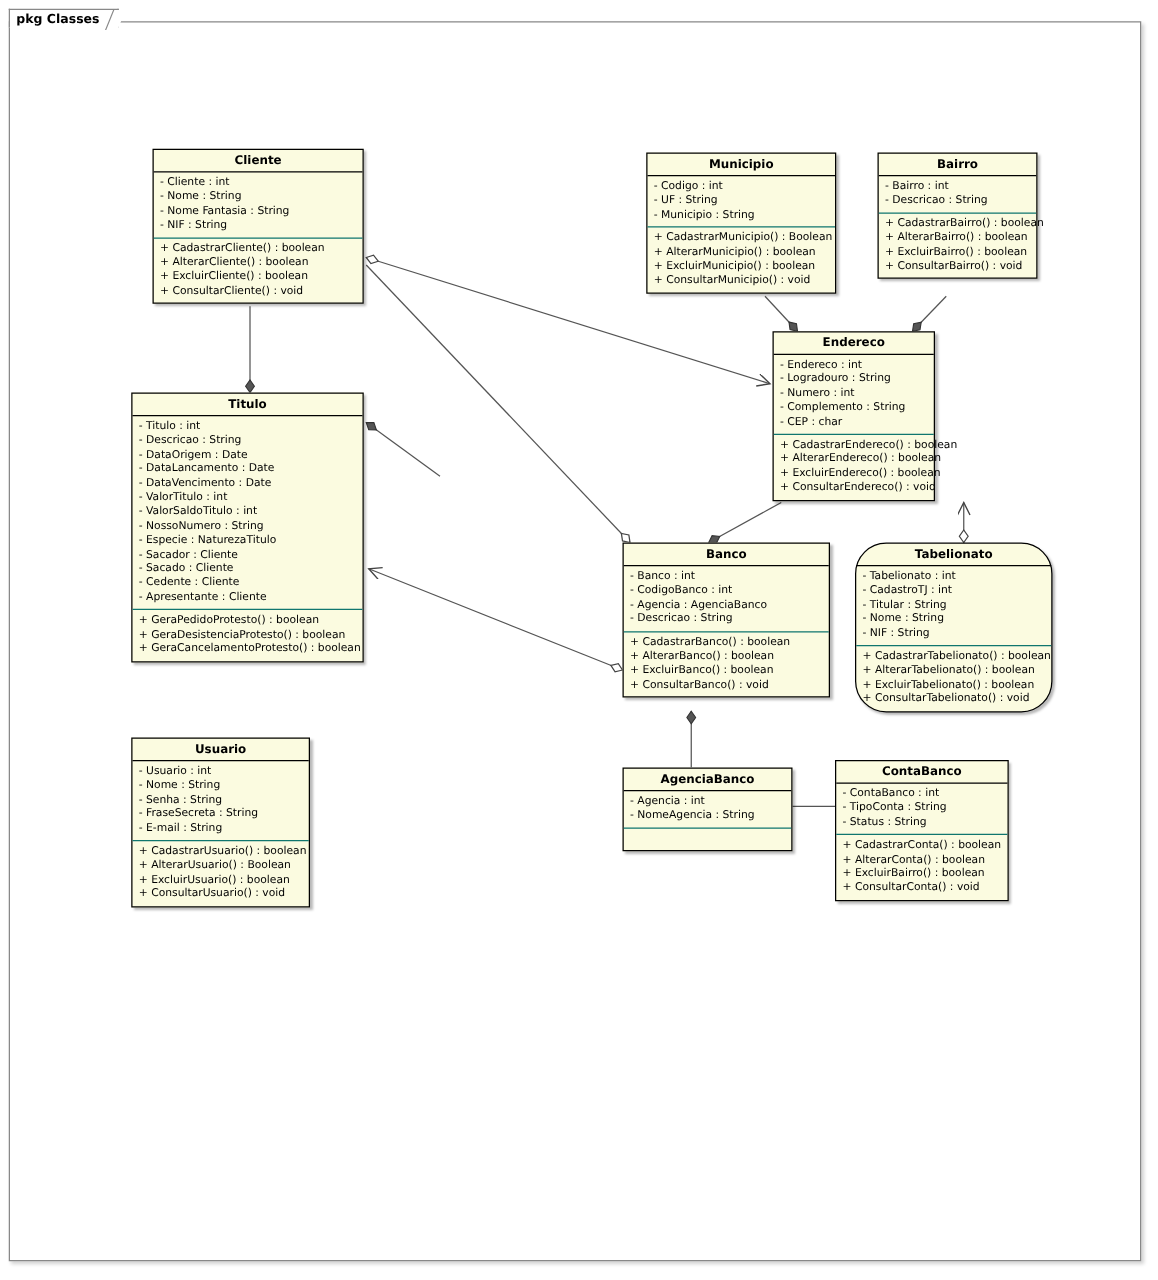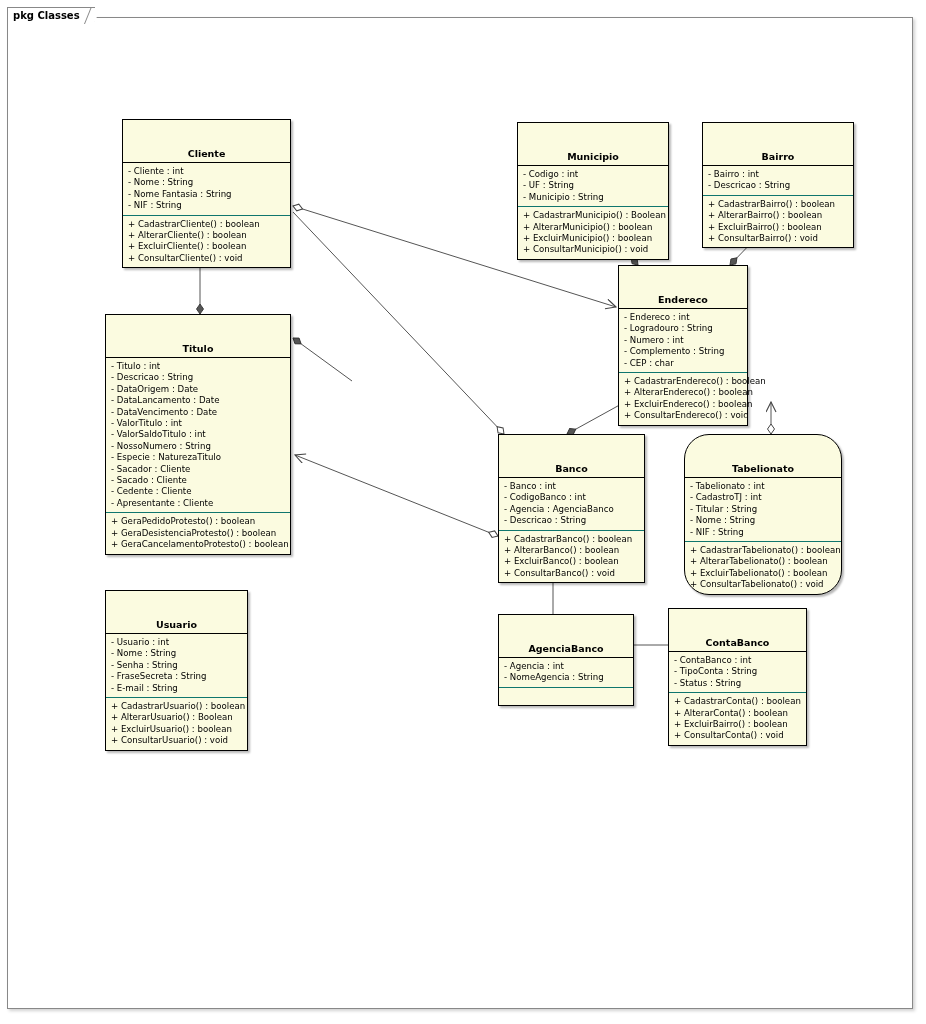--- a/index.html
+++ b/index.html
@@ -74,21 +74,20 @@
   }
   .cls-name {
     text-align: center;
     font-size: 9.5px;
     font-weight: bold;
     color: #000000;
     padding: 3px 4px 3px 4px;
     border-bottom: 1px solid #000000;
     line-height: 11px;
     white-space: nowrap;
-    margin-top: 25px;
   }
   .cls-sec {
     padding: 3px 4px 3px 5px;
     border-bottom: 1px solid #0f766e;
   }
   .cls-sec:last-child {
     border-bottom: none;
   }
   .cls-sec.empty {
     min-height: 11px;
@@ -171,21 +170,21 @@
       <div class="feat">- Municipio : String</div>
     </div>
     <div class="cls-sec">
       <div class="feat">+ CadastrarMunicipio() : Boolean</div>
       <div class="feat">+ AlterarMunicipio() : boolean</div>
       <div class="feat">+ ExcluirMunicipio() : boolean</div>
       <div class="feat">+ ConsultarMunicipio() : void</div>
     </div>
   </div>
 
-  <div class="cls" style="left:702px; top:122px; width:152px;">
+  <div class="cls" style="left:702px; top:122px; width:128px;">
     <div class="cls-name">Bairro</div>
     <div class="cls-sec">
       <div class="feat">- Bairro : int</div>
       <div class="feat">- Descricao : String</div>
     </div>
     <div class="cls-sec">
       <div class="feat">+ CadastrarBairro() : boolean</div>
       <div class="feat">+ AlterarBairro() : boolean</div>
       <div class="feat">+ ExcluirBairro() : boolean</div>
       <div class="feat">+ ConsultarBairro() : void</div>
@@ -227,21 +226,21 @@
       <div class="feat">- Apresentante : Cliente</div>
     </div>
     <div class="cls-sec">
       <div class="feat">+ GeraPedidoProtesto() : boolean</div>
       <div class="feat">+ GeraDesistenciaProtesto() : boolean</div>
       <div class="feat">+ GeraCancelamentoProtesto() : boolean</div>
     </div>
   </div>
 
 
-  <div class="cls" style="left:498px; top:434px; width:147px;">
+  <div class="cls" style="left:498px; top:434px; width:166px;">
     <div class="cls-name">Banco</div>
     <div class="cls-sec">
       <div class="feat">- Banco : int</div>
       <div class="feat">- CodigoBanco : int</div>
       <div class="feat">- Agencia : AgenciaBanco</div>
       <div class="feat">- Descricao : String</div>
     </div>
     <div class="cls-sec">
       <div class="feat">+ CadastrarBanco() : boolean</div>
       <div class="feat">+ AlterarBanco() : boolean</div>

